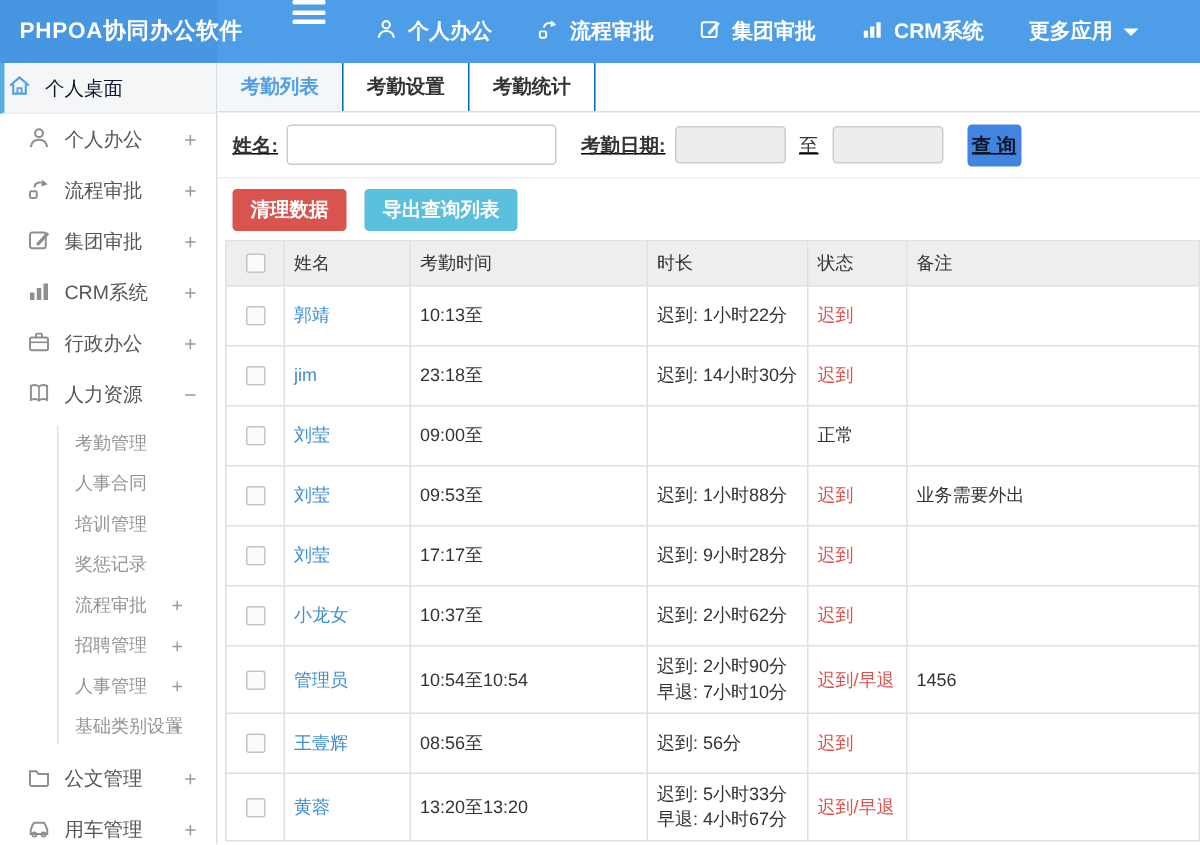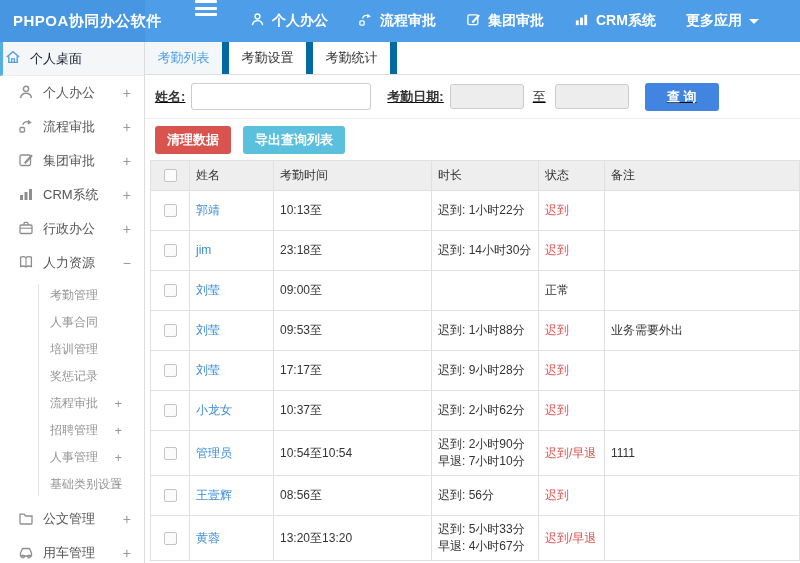--- a/index.html
+++ b/index.html
@@ -29,30 +29,30 @@
   .side-item.active { background:#f5f6f7; border-left:3px solid var(--active-border); padding-left:2px; border-bottom:1px solid #ececec; color:#0f172a;text-align:center; }
   .side-item.active svg { color:var(--accent); }
   .expand-sign { position:absolute; right:13px; color:#999; font-size:14px; font-weight:normal; }
   .submenu { position:relative; padding:2px 0 4px; }
   .submenu:before { content:""; position:absolute; left:38px; top:4px; bottom:6px; width:1px; background:#e3e3e3; }
   .sub-item { position:relative; height:27px; line-height:27px; padding-left:50px; font-size:12px; color:#949494; cursor:pointer; white-space:nowrap; }
   .sub-item .expand-sign { right:22px; font-size:13px; }
   
   .content { flex:1; display:flex; flex-direction:column; overflow:hidden; }
   .tabbar { height:33px; display:flex; border-bottom:1px solid #ddd; background:#fff; }
-  .tab { width:84px; line-height:32px; text-align:center; font-size:13px; font-weight:normal; color:#333; border-right:7px solid #0369a1; cursor:pointer; }
+  .tab { width:84px; line-height:32px; text-align:center; font-size:13px; font-weight:bold; color:#333; border-right:1px solid #0369a1; cursor:pointer; }
   .tab.active { background:#f4f7fa; color:var(--accent); }
   
   .filter { height:44px; display:flex; align-items:center; padding-left:10px; font-size:13px; border-bottom:1px solid #eee;text-decoration:underline; }
   .filter .lab { font-weight:bold; color:#333; margin-right:6px; white-space:nowrap; }
   .inp-name { width:180px; height:27px; border:1px solid #ccc; border-radius:3px; padding:0 6px; font-size:12px; outline:none; }
   .filter .lab2 { margin-left:16px; }
   .inp-date { width:74px; height:25px; border:1px solid #ccc; border-radius:3px; background:#ededed; padding:0 5px; font-size:12px; outline:none; }
   .to-sep { margin:0 9px; color:#333; }
-  .btn-query { margin-left:16px; width:74px; height:28px; border:none; border-radius:3px; background:var(--query-blue); color:#ffffff; font-size:13px; font-weight:bold; cursor:pointer; }
+  .btn-query { margin-left:16px; width:36px; height:28px; border:none; border-radius:3px; background:var(--query-blue); color:#0f172a; font-size:13px; font-weight:bold; cursor:pointer; }
   
   .actions { padding:7px 0 6px 10px; display:flex; gap:12px; }
   .btn { height:28px; padding:0 12px; border:none; border-radius:3px; color:#fff; font-size:13px; font-weight:bold; cursor:pointer; white-space:nowrap; }
   .btn-clean { background:var(--red); }
   .btn-export { background:var(--cyan); }
   
   .tblwrap { margin-left:5px; flex:1; overflow:hidden; }
   table { width:100%; border-collapse:collapse; font-size:12px; color:#333; table-layout:fixed; }
   th,td { border:1px solid #e0e0e0; padding:5px 6px; text-align:left; vertical-align:middle; word-break:break-all; line-height:17px; }
   thead th { background:#eeeeee; font-weight:normal; height:30px;margin-top:20px; }
@@ -312,21 +312,21 @@
           </tr>
           <tr>
             <td style="text-align:center"><span class="cb"></span></td>
             <td><a class="namelink">管理员</a></td>
             <td>10:54至10:54</td>
             <td>
                 <div>迟到: 2小时90分</div>
                 <div>早退: 7小时10分</div>
               </td>
             <td class="st-red">迟到/早退</td>
-            <td>1111</td>
+            <td>1456</td>
           </tr>
           <tr>
             <td style="text-align:center"><span class="cb"></span></td>
             <td><a class="namelink">王壹辉</a></td>
             <td>08:56至</td>
             <td>
                 <div>迟到: 56分</div>
                 <div></div>
               </td>
             <td class="st-red">迟到</td>

